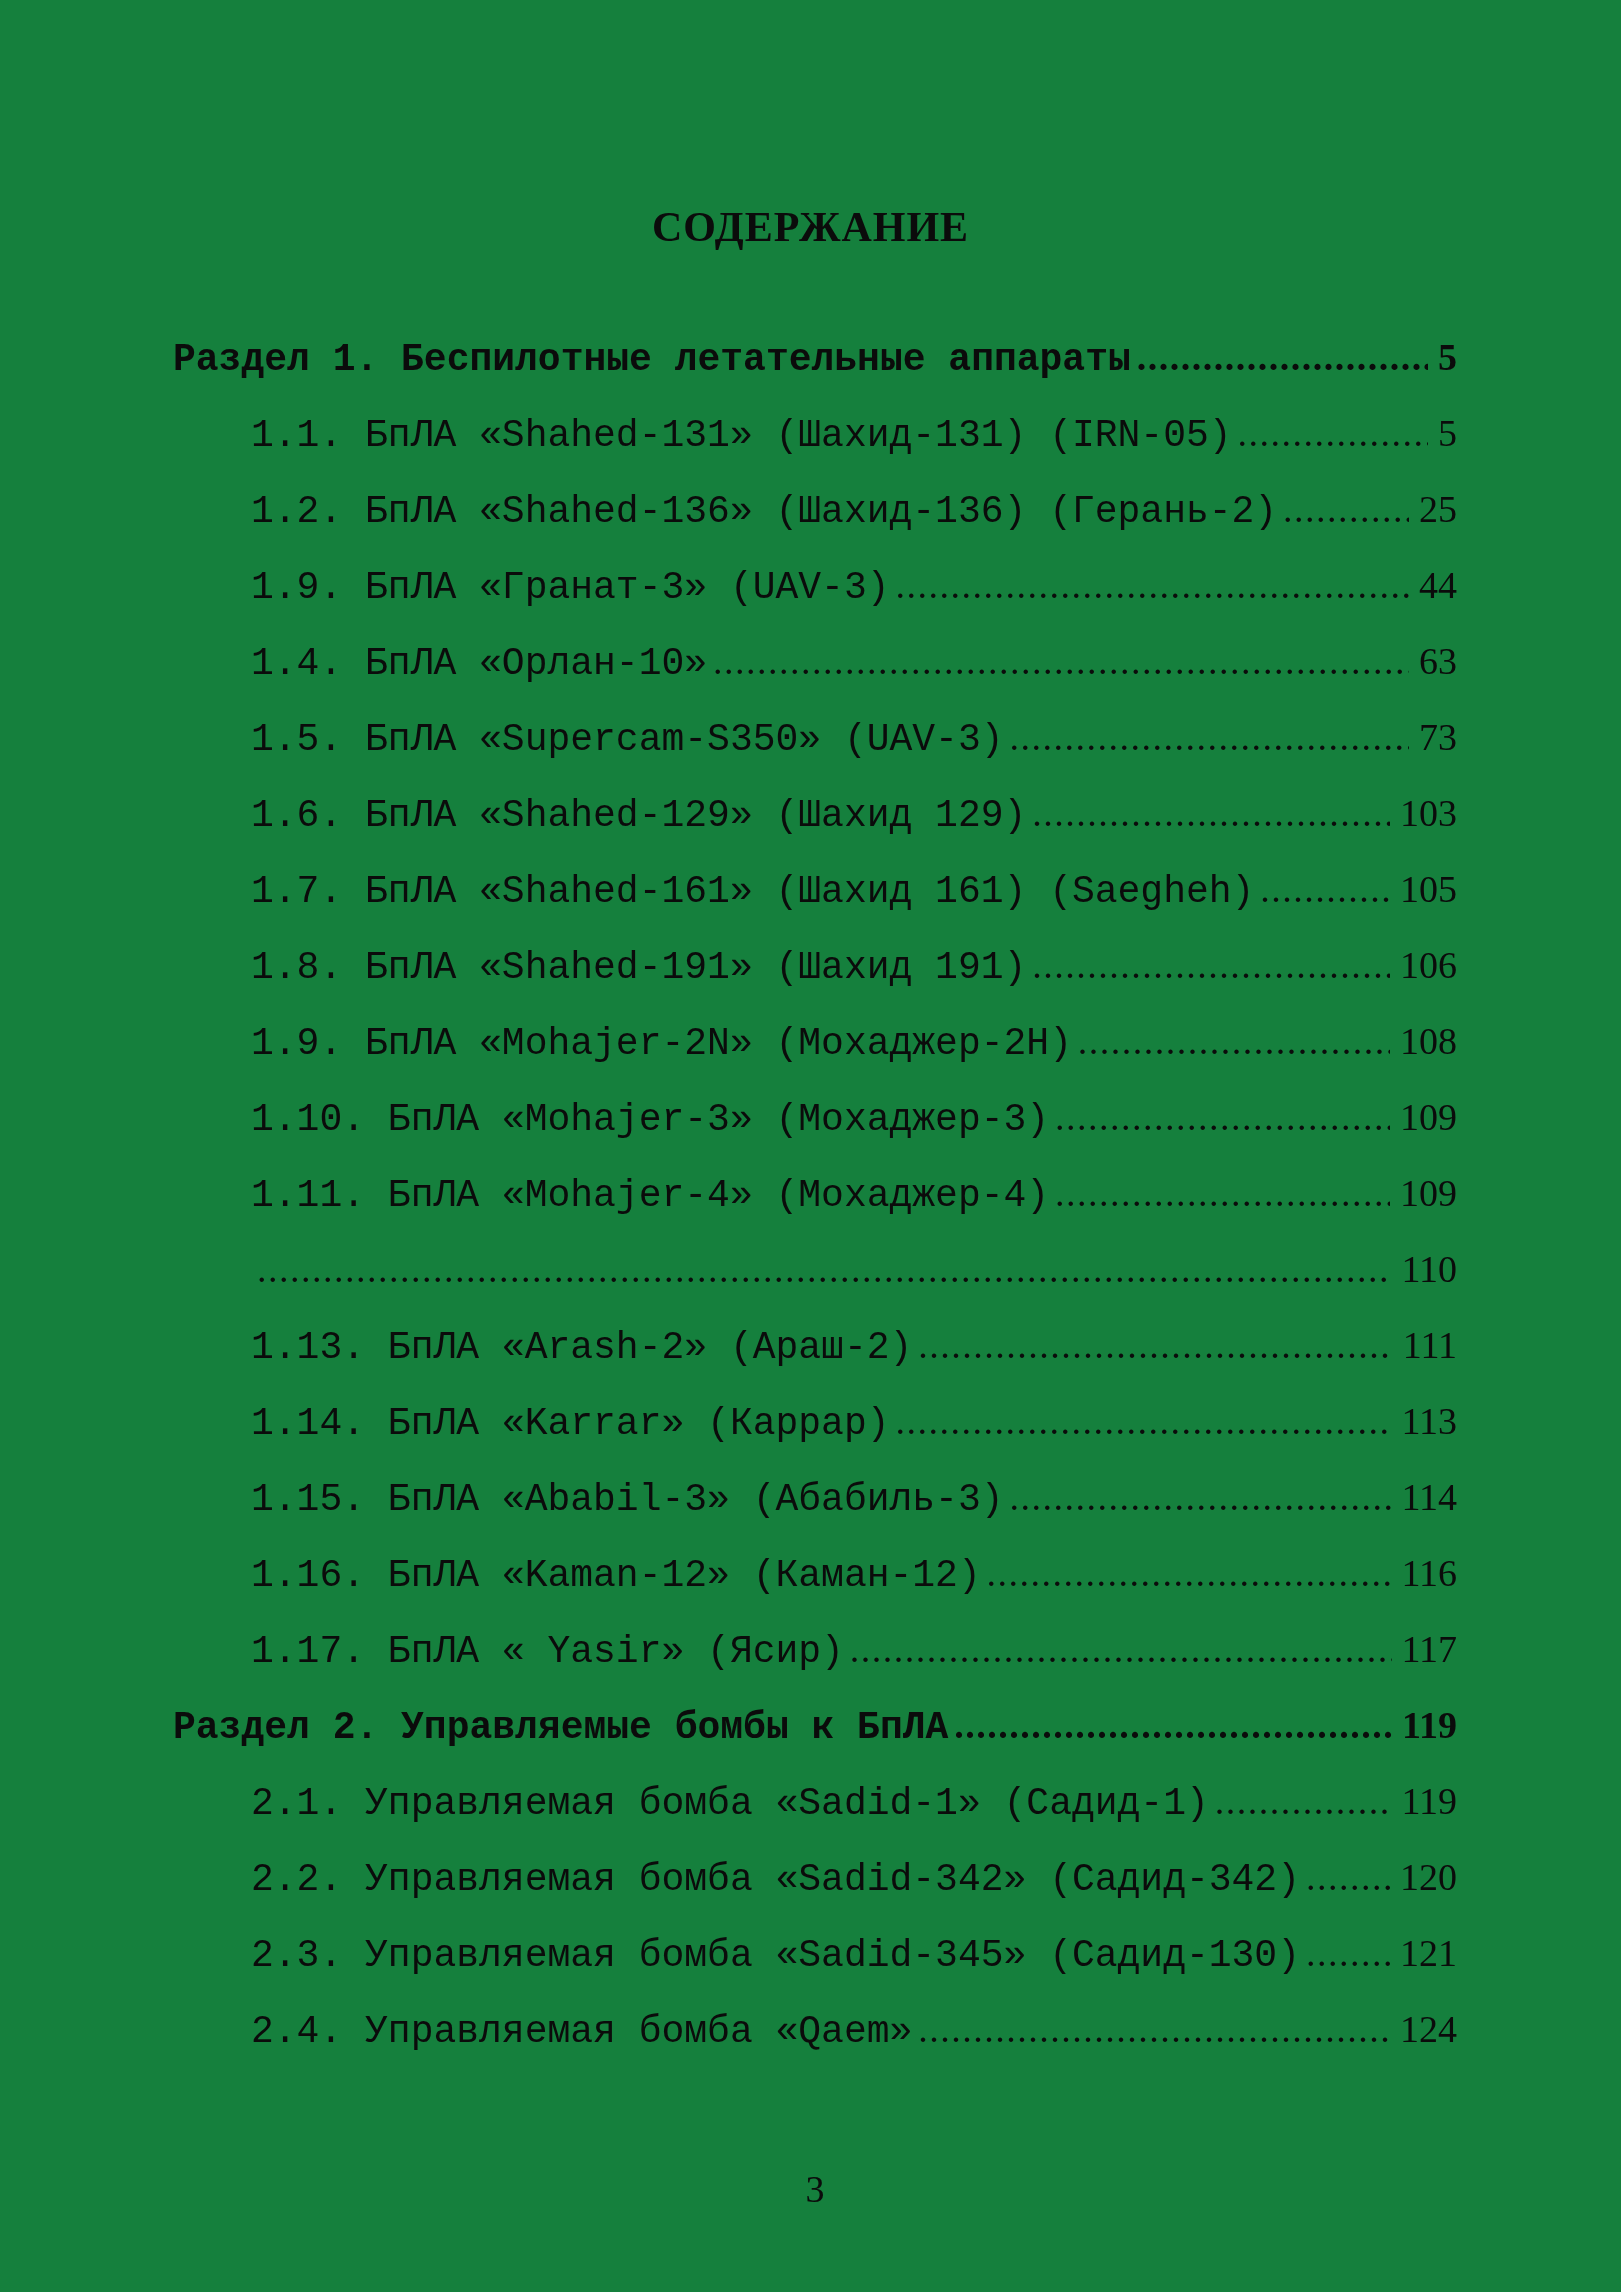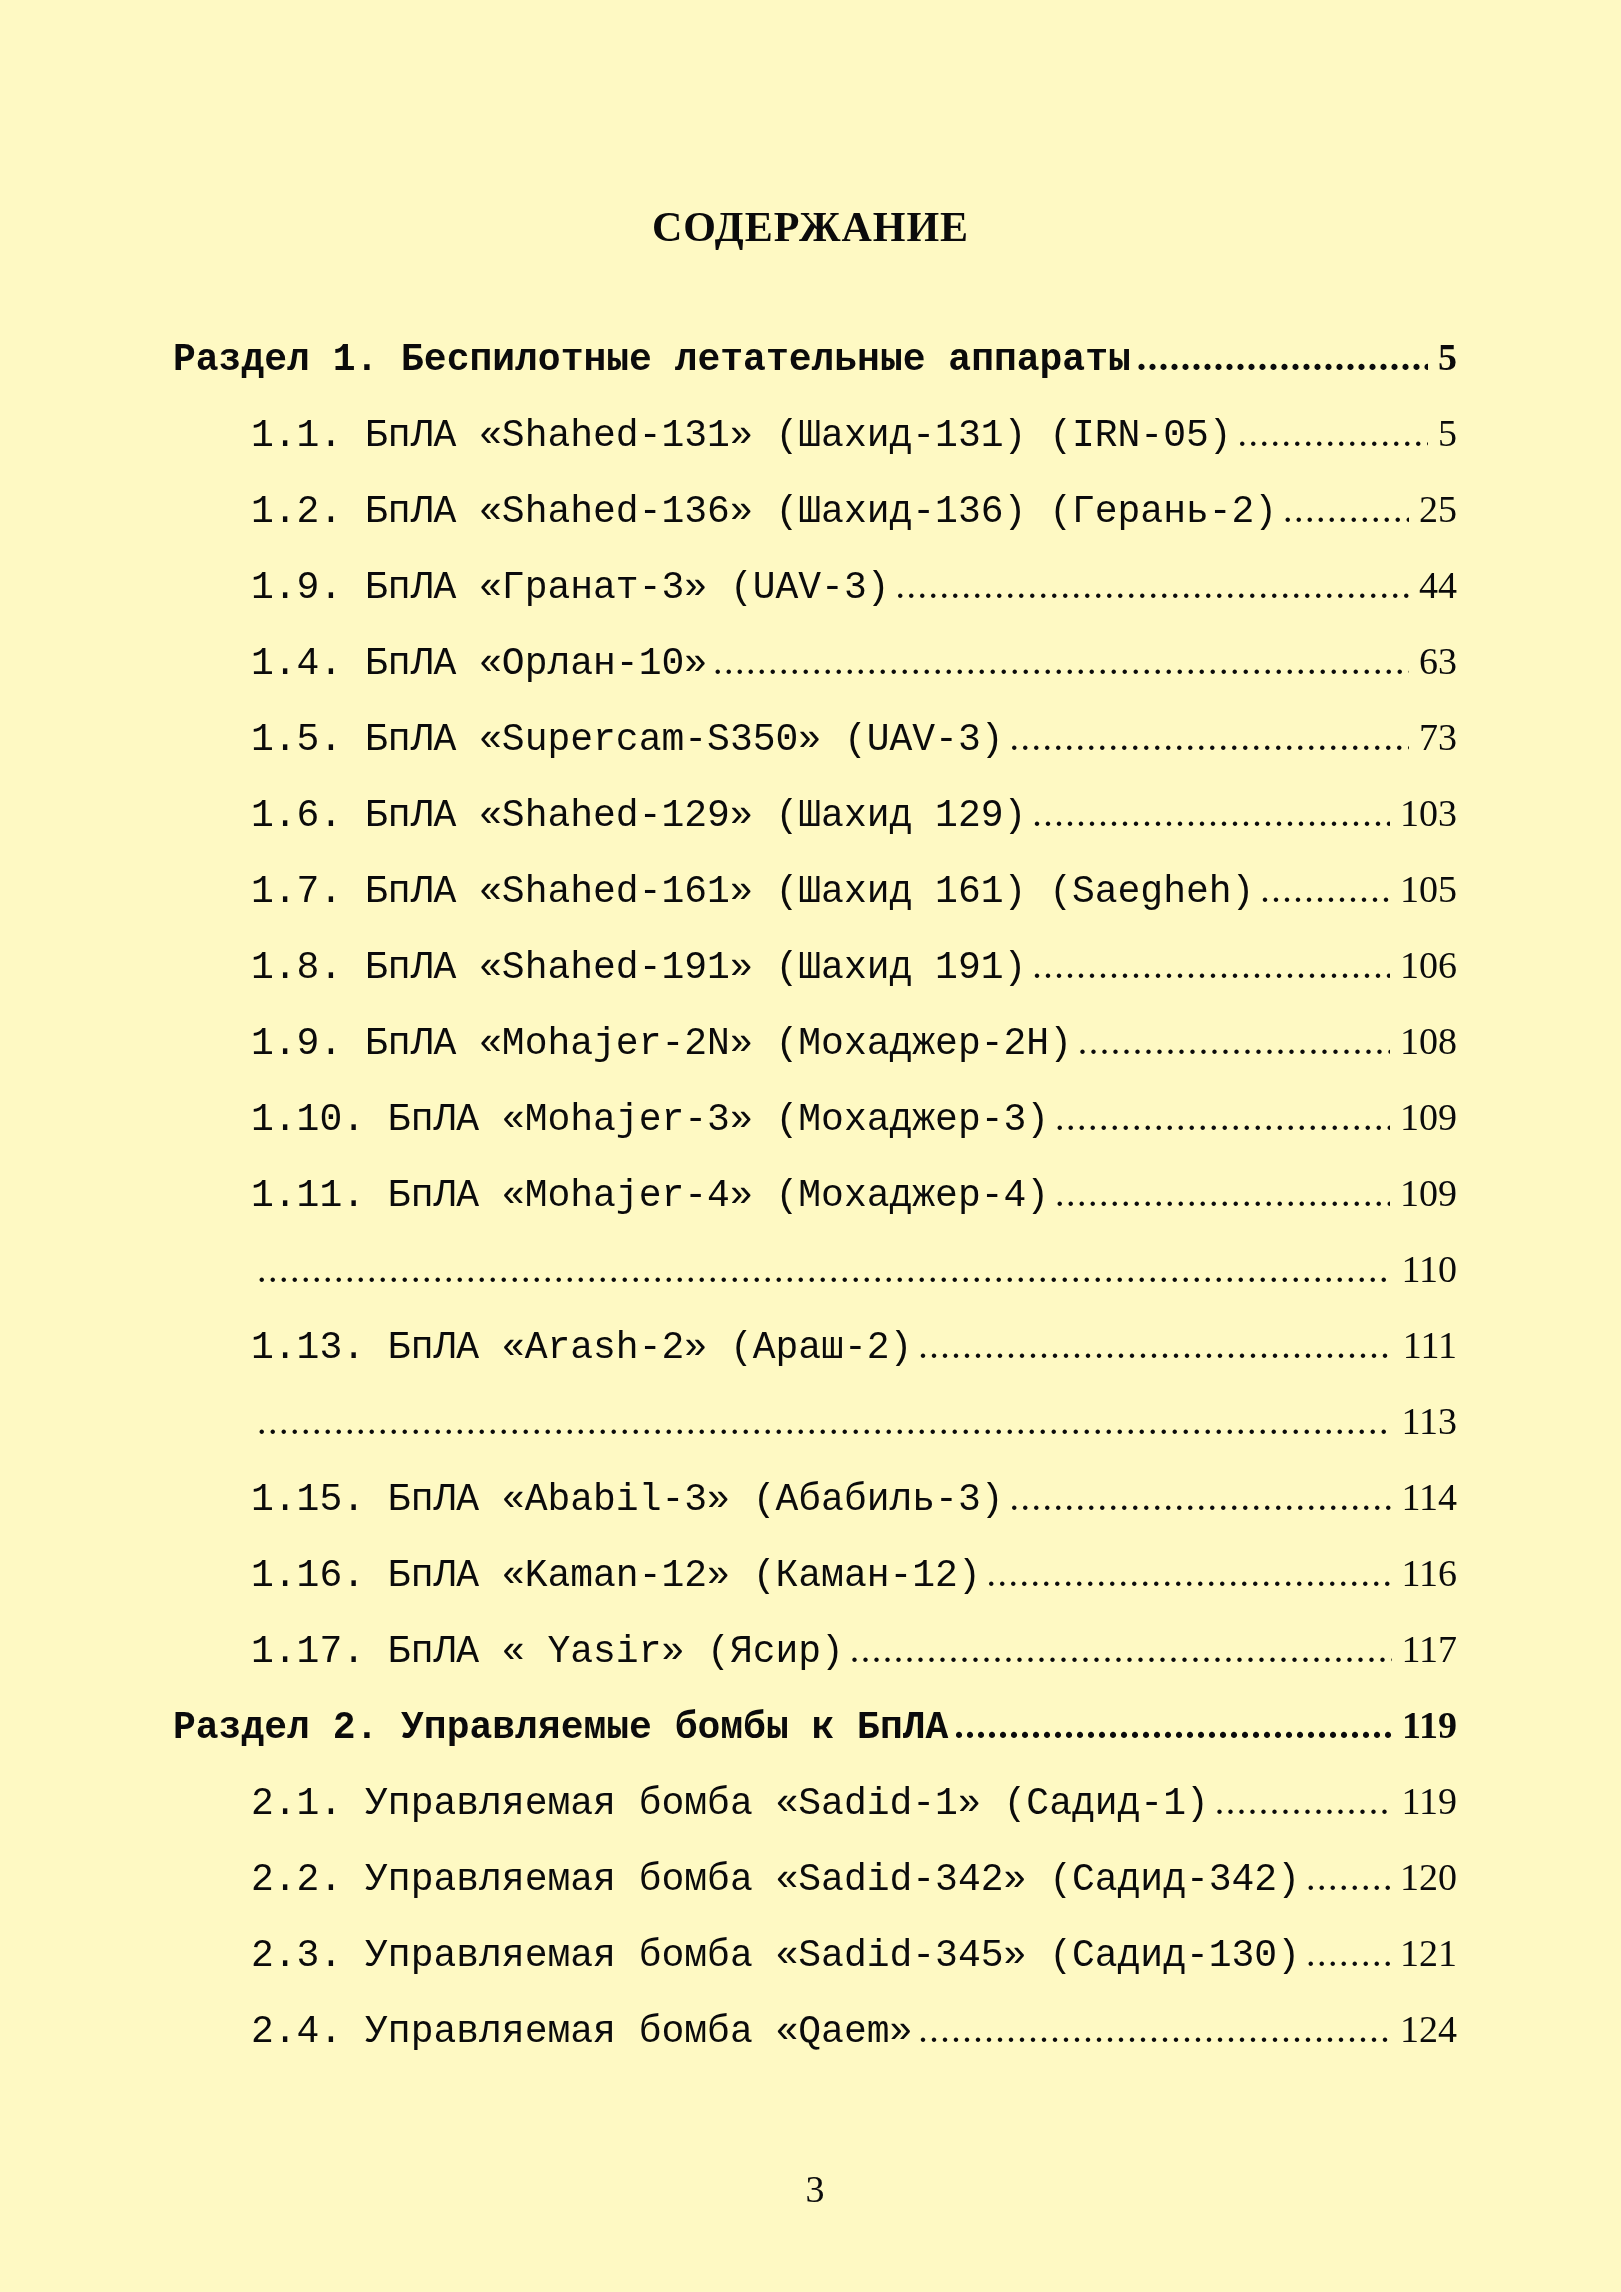--- a/index.html
+++ b/index.html
@@ -4,21 +4,21 @@
 <style>
   html, body {
     margin: 0;
     padding: 0;
     background: #ffffff;
   }
   .page {
     position: relative;
     width: 1621px;
     height: 2293px;
-    background: #fef9c3;
+    background: #15803d;
     color: #0b0b0b;
     font-family: "Liberation Serif", "DejaVu Serif", serif;
     overflow: hidden;
   }
   .doc-title {
     margin: 0;
     padding-top: 202px;
     text-align: center;
     font-size: 42px;
     line-height: 1.2;
@@ -142,20 +142,21 @@
       <div class="toc-row level-1">
         <span class="dot-leader">............................................................................................................................................................................................................................</span>
         <span class="toc-page">110</span>
       </div>
       <div class="toc-row level-1">
         <span class="toc-label">1.13. БпЛА «Arash-2» (Араш-2)</span>
         <span class="dot-leader">............................................................................................................................................................................................................................</span>
         <span class="toc-page">111</span>
       </div>
       <div class="toc-row level-1">
+        <span class="toc-label">1.14. БпЛА «Karrar» (Каррар)</span>
         <span class="dot-leader">............................................................................................................................................................................................................................</span>
         <span class="toc-page">113</span>
       </div>
       <div class="toc-row level-1">
         <span class="toc-label">1.15. БпЛА «Ababil-3» (Абабиль-3)</span>
         <span class="dot-leader">............................................................................................................................................................................................................................</span>
         <span class="toc-page">114</span>
       </div>
       <div class="toc-row level-1">
         <span class="toc-label">1.16. БпЛА «Kaman-12» (Каман-12)</span>

